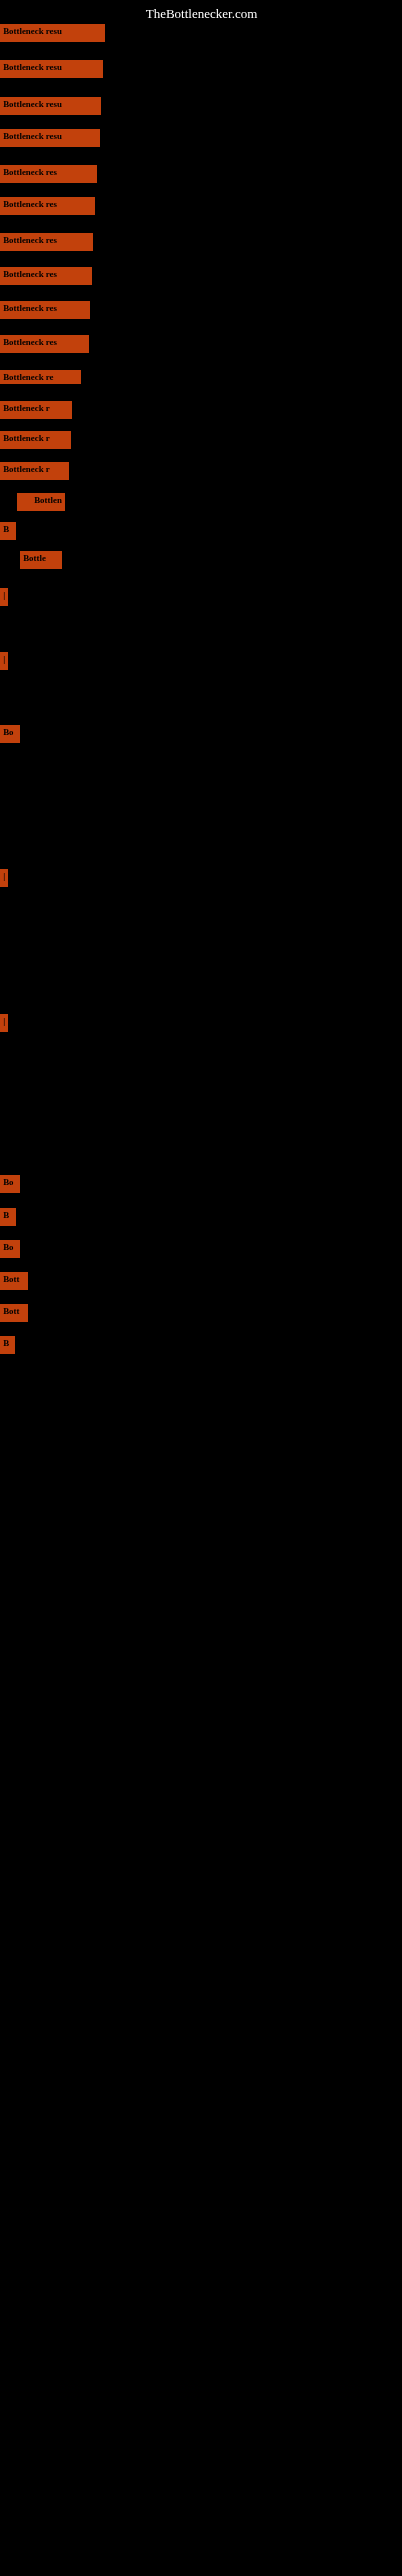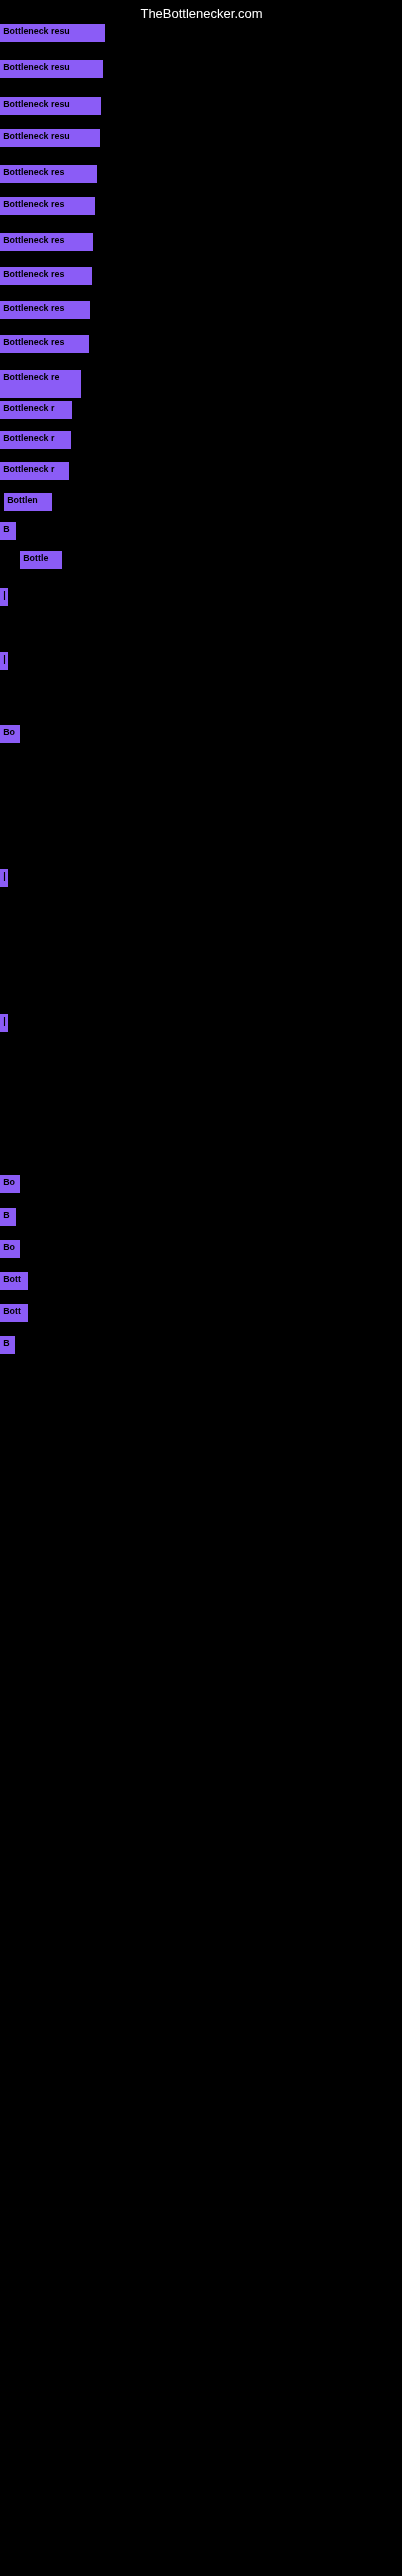--- a/index.html
+++ b/index.html
@@ -1,39 +1,40 @@
 <!DOCTYPE html>
 <html style="font-size:13px"><head>
   <meta charset="utf-8">
   <style>
     * {
       margin: 0;
       padding: 0;
       box-sizing: border-box;
+      font-family: Liberation Serif, serif;
     }
     body {
       background-color: #000000;
       width: 403px;
       min-height: 2576px;
       font-family: Arial, sans-serif;
       position: relative;
     }
     .site-title {
       text-align: center;
       color: #ffffff;
       font-size: 13px;
       padding: 6.4px 0;
       position: absolute;
       top: 0;
       left: 0;
       right: 0;
     }
     .bottleneck-item {
       position: absolute;
-      background-color: #8b5cf6;
+      background-color: #c2410c;
       color: #000000;
       font-size: 8.9px;
       font-weight: bold;
       padding: 1.6px 3.2px;
       white-space: nowrap;
       overflow: hidden;
     }
   </style>
 </head>
 <body>
@@ -44,25 +45,25 @@
     <div class="bottleneck-item" style="top: 24px; left: 0px; width: 105px; height: 17.7px;">Bottleneck resu</div>
     <div class="bottleneck-item" style="top: 60px; left: 0px; width: 103px; height: 17.7px;">Bottleneck resu</div>
     <div class="bottleneck-item" style="top: 97px; left: 0px; width: 101px; height: 17.7px;">Bottleneck resu</div>
     <div class="bottleneck-item" style="top: 129px; left: 0px; width: 100px; height: 17.7px;">Bottleneck resu</div>
     <div class="bottleneck-item" style="top: 165px; left: 0px; width: 97px; height: 17.7px;">Bottleneck res</div>
     <div class="bottleneck-item" style="top: 197px; left: 0px; width: 95px; height: 17.7px;">Bottleneck res</div>
     <div class="bottleneck-item" style="top: 233px; left: 0px; width: 93px; height: 17.7px;">Bottleneck res</div>
     <div class="bottleneck-item" style="top: 267px; left: 0px; width: 92px; height: 17.7px;">Bottleneck res</div>
     <div class="bottleneck-item" style="top: 301px; left: 0px; width: 90px; height: 17.7px;">Bottleneck res</div>
     <div class="bottleneck-item" style="top: 335px; left: 0px; width: 89px; height: 17.7px;">Bottleneck res</div>
-    <div class="bottleneck-item" style="top: 370px; left: 0px; width: 81px; height: 28px;">Bottleneck re</div>
+    <div class="bottleneck-item" style="top: 370px; left: 0px; width: 81px; height: 14px;">Bottleneck re</div>
     <div class="bottleneck-item" style="top: 401px; left: 0px; width: 72px; height: 17.7px;">Bottleneck r</div>
     <div class="bottleneck-item" style="top: 431px; left: 0px; width: 71px; height: 17.7px;">Bottleneck r</div>
     <div class="bottleneck-item" style="top: 462px; left: 0px; width: 69px; height: 17.7px;">Bottleneck r</div>
-    <div class="bottleneck-item" style="top: 493px; left: 4px; width: 48px; height: 17.7px;">Bottlen</div>
+    <div class="bottleneck-item" style="top: 493px; left: 17px; width: 48px; height: 17.7px; text-align: right;">Bottlen</div>
     <div class="bottleneck-item" style="top: 522px; left: 0px; width: 16px; height: 17.7px;">B</div>
     <div class="bottleneck-item" style="top: 551px; left: 0px; width: 42px; height: 17.7px; margin-left: 20px;">Bottle</div>
     <div class="bottleneck-item" style="top: 588px; left: 0px; width: 8px; height: 17.7px;">|</div>
     <div class="bottleneck-item" style="top: 652px; left: 0px; width: 8px; height: 17.7px;">|</div>
     <div class="bottleneck-item" style="top: 725px; left: 0px; width: 20px; height: 17.7px;">Bo</div>
     <div class="bottleneck-item" style="top: 869px; left: 0px; width: 8px; height: 17.7px;">|</div>
     <div class="bottleneck-item" style="top: 1014px; left: 0px; width: 8px; height: 17.7px;">|</div>
     <div class="bottleneck-item" style="top: 1175px; left: 0px; width: 20px; height: 17.7px;">Bo</div>
     <div class="bottleneck-item" style="top: 1208px; left: 0px; width: 16px; height: 17.7px;">B</div>
     <div class="bottleneck-item" style="top: 1240px; left: 0px; width: 20px; height: 17.7px;">Bo</div>

